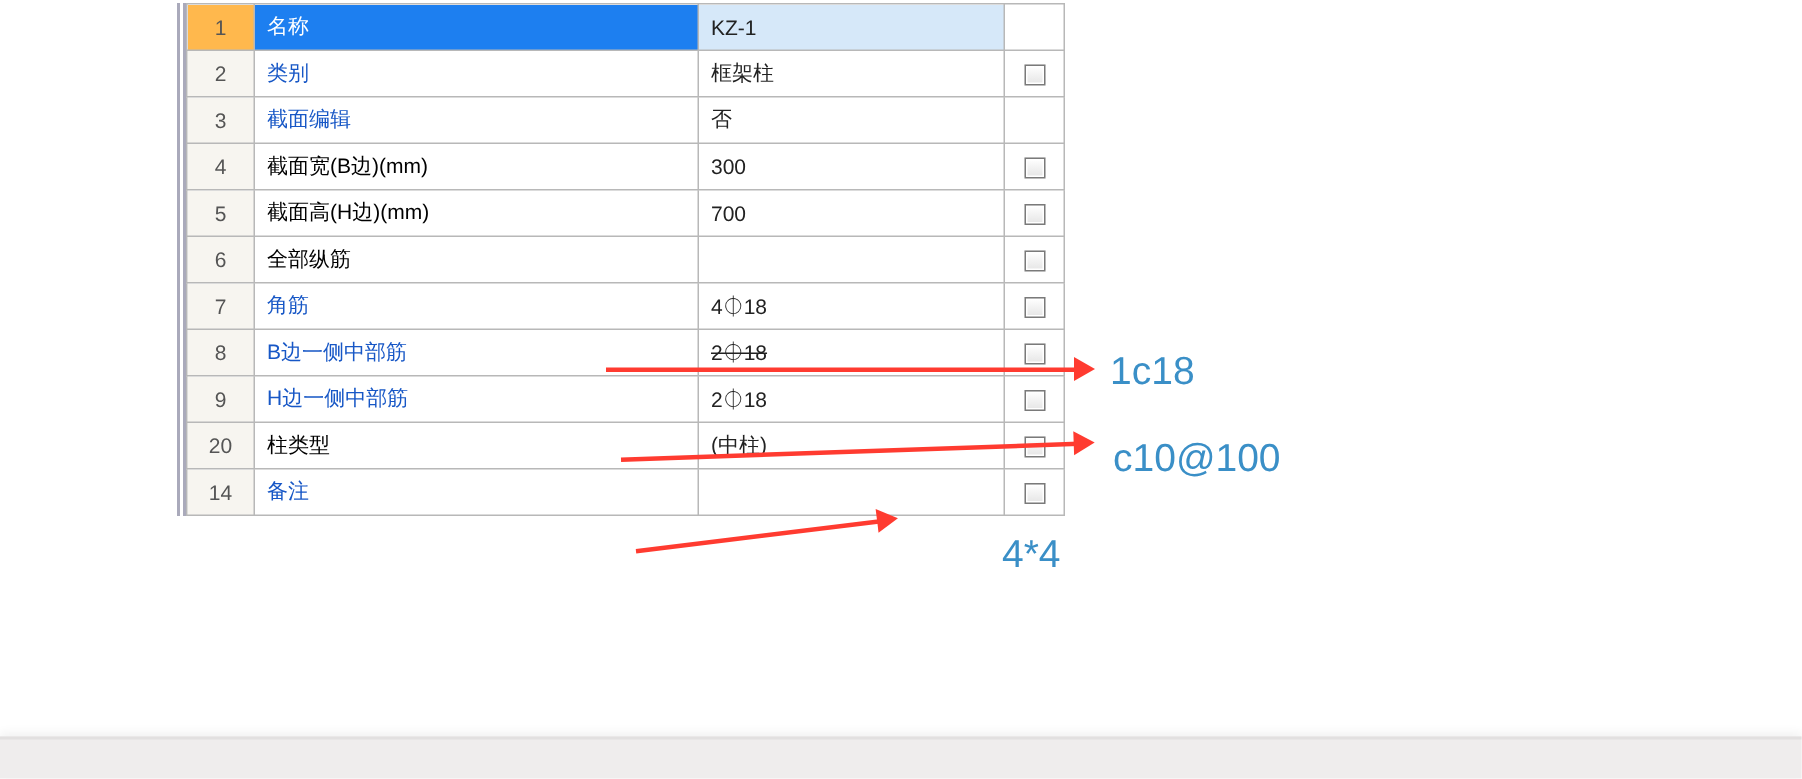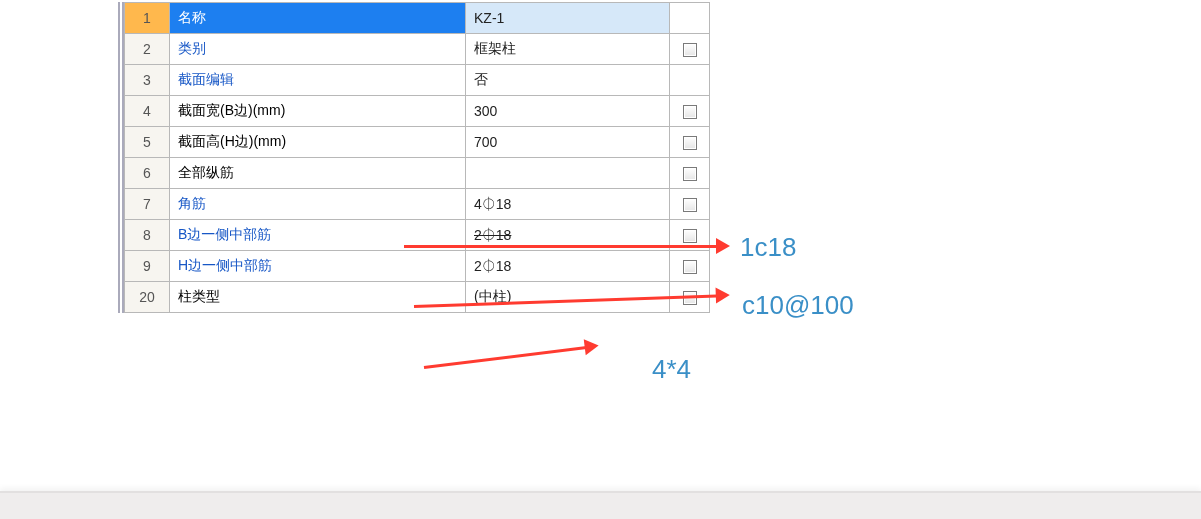--- a/index.html
+++ b/index.html
@@ -146,29 +146,35 @@
           <td class="col-label lbl-blue">H边一侧中部筋</td>
           <td class="col-value">2⏀18</td>
           <td class="col-flag"><span class="cbx"></span></td>
         </tr>
         <tr>
           <td class="col-idx">20</td>
           <td class="col-label">柱类型</td>
           <td class="col-value">(中柱)</td>
           <td class="col-flag"><span class="cbx"></span></td>
         </tr>
+        <tr>
+          <td class="col-idx">14</td>
+          <td class="col-label lbl-blue">备注</td>
+          <td class="col-value"></td>
+          <td class="col-flag"><span class="cbx"></span></td>
+        </tr>
       </tbody>
   </table>
 
   
   <div class="arrow" style="left:280px; top:243px; width:320px;"></div>
   <div class="arrow" style="left:290px; top:303px; width:310px; transform-origin:left center; transform:rotate(-2deg);"></div>
   <div class="arrow" style="left:300px; top:364px; width:170px; transform-origin:left center; transform:rotate(-7deg);"></div>
 
   <span class="anno" style="left:616px; top:230px;">1c18</span>
   <span class="anno" style="left:618px; top:288px;">c10@100</span>
-  <span class="anno" style="left:528px; top:352px;">4*4</span>
+  <span class="anno" style="left:544px; top:352px;">4*4</span>
 </div>
 
 <div class="bottombar"></div>
 
 
 
 
 </body></html>

